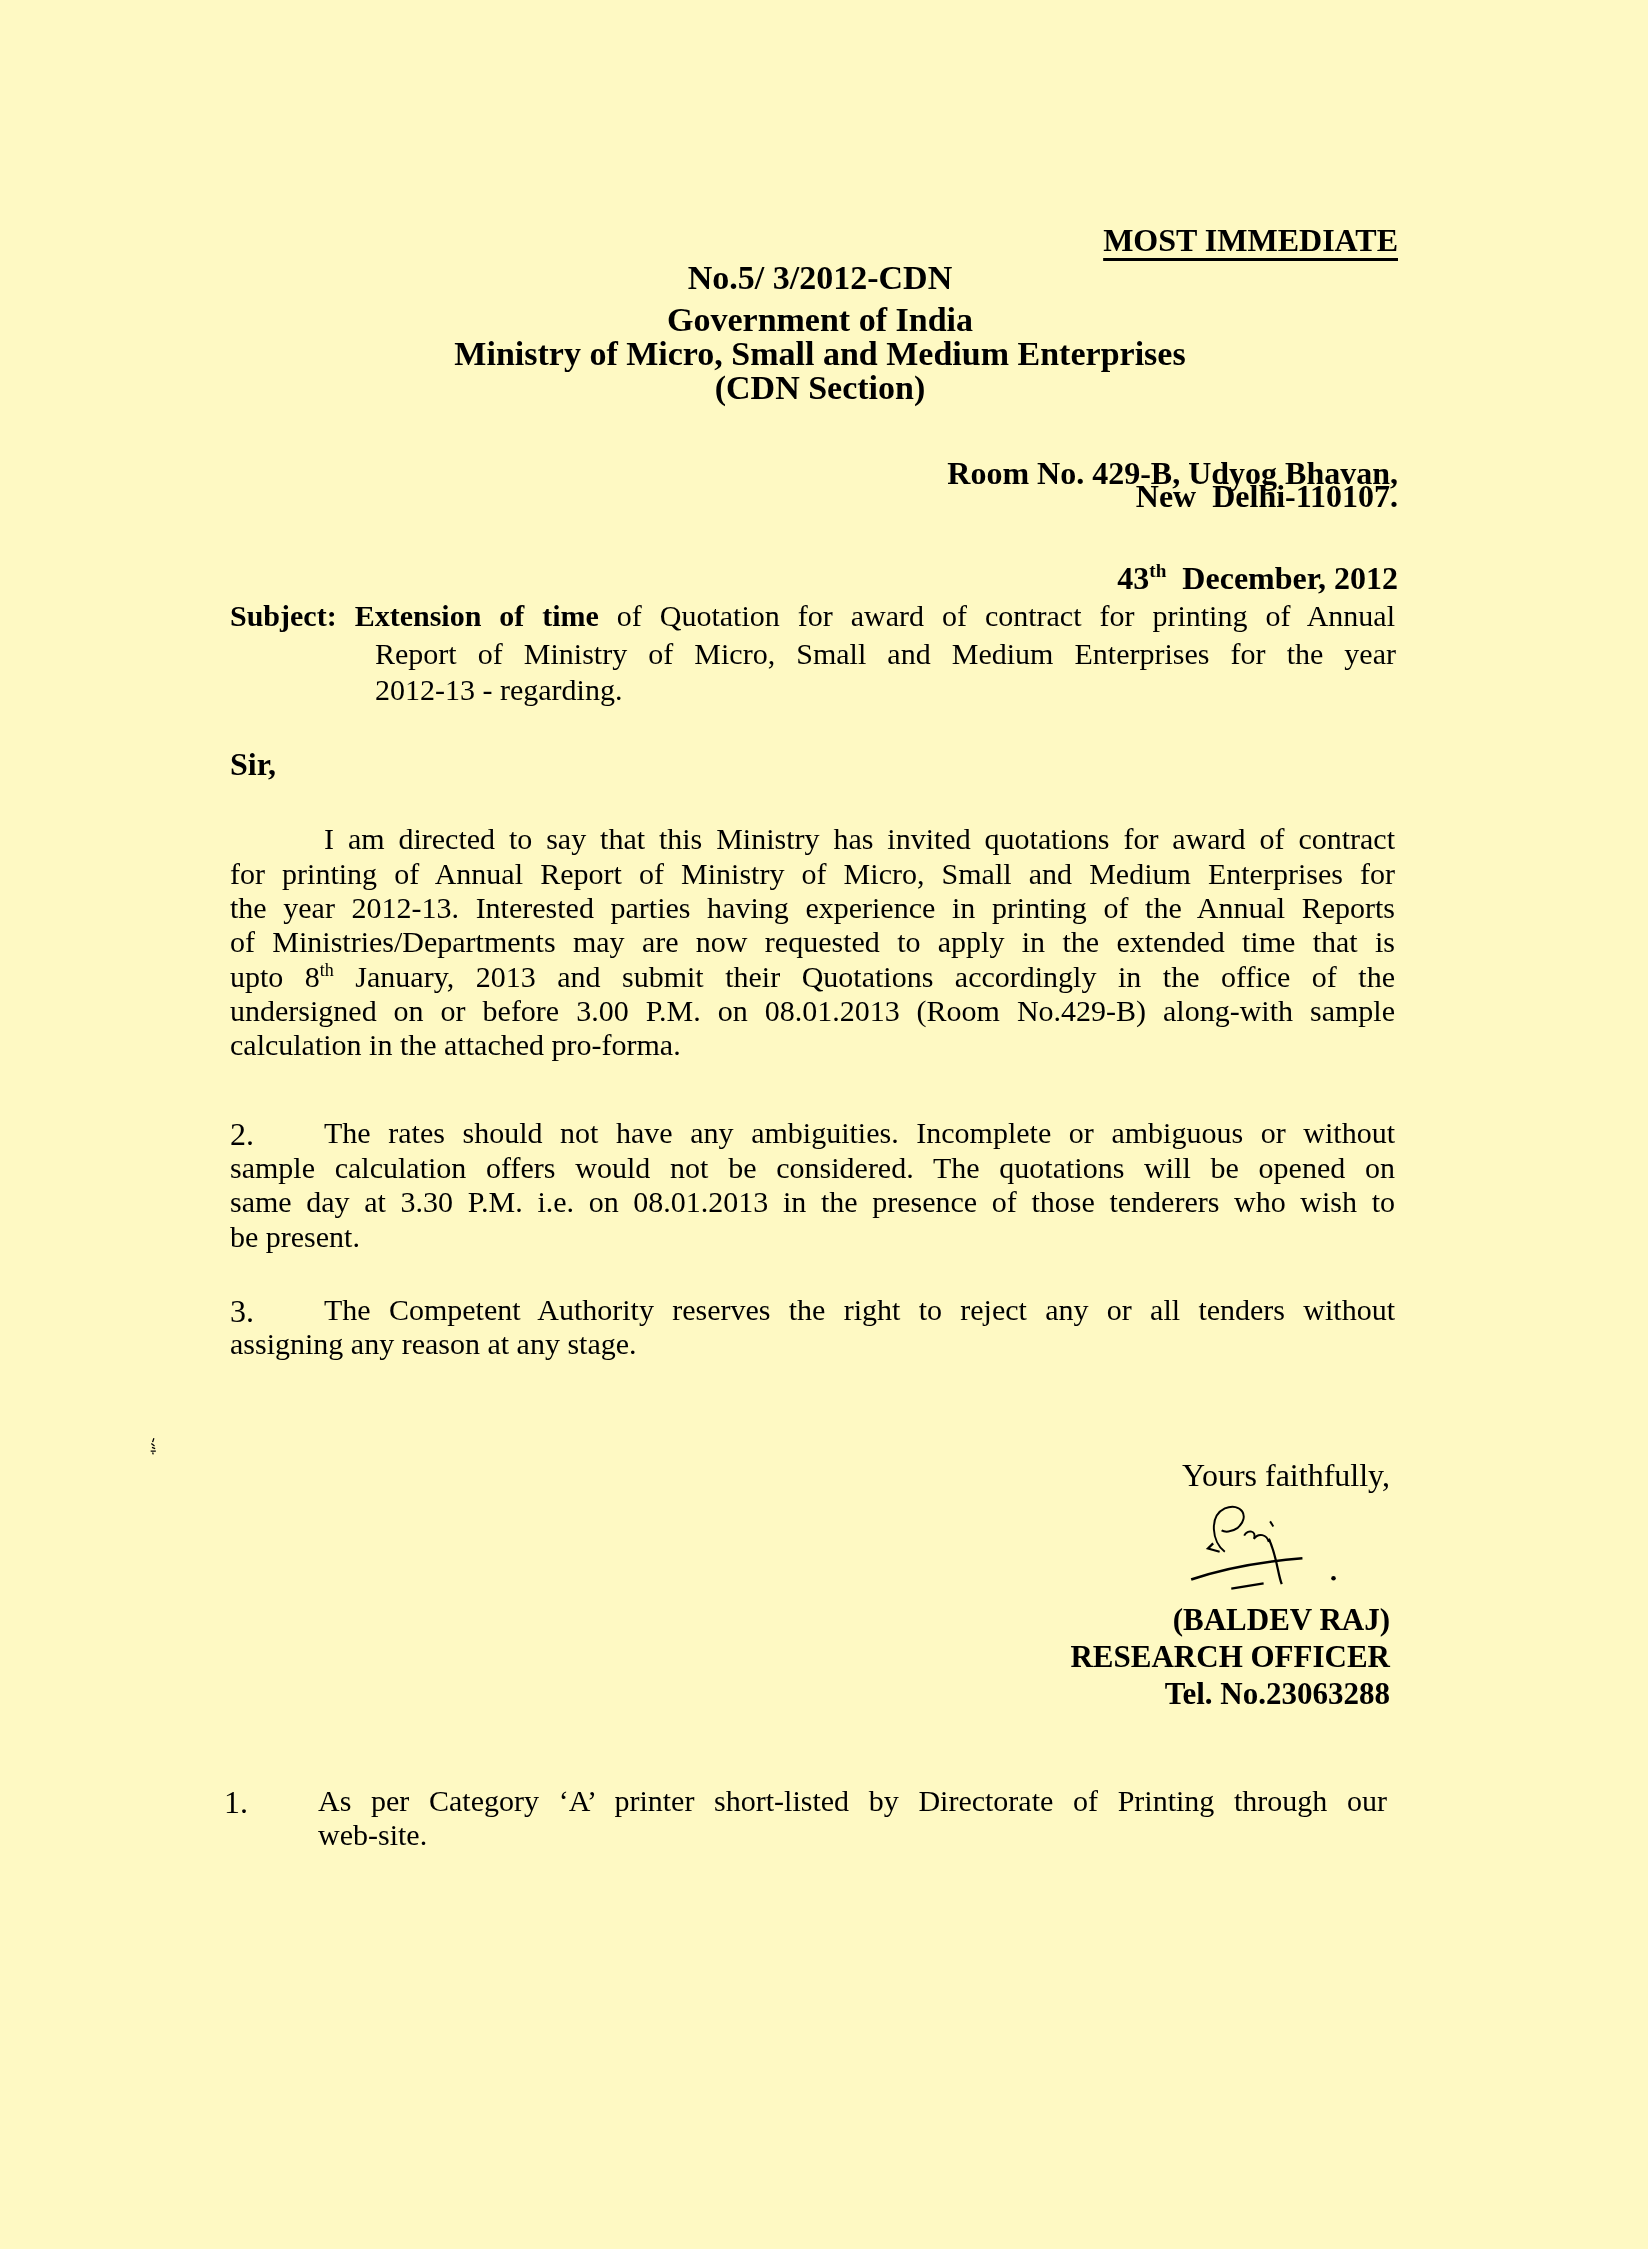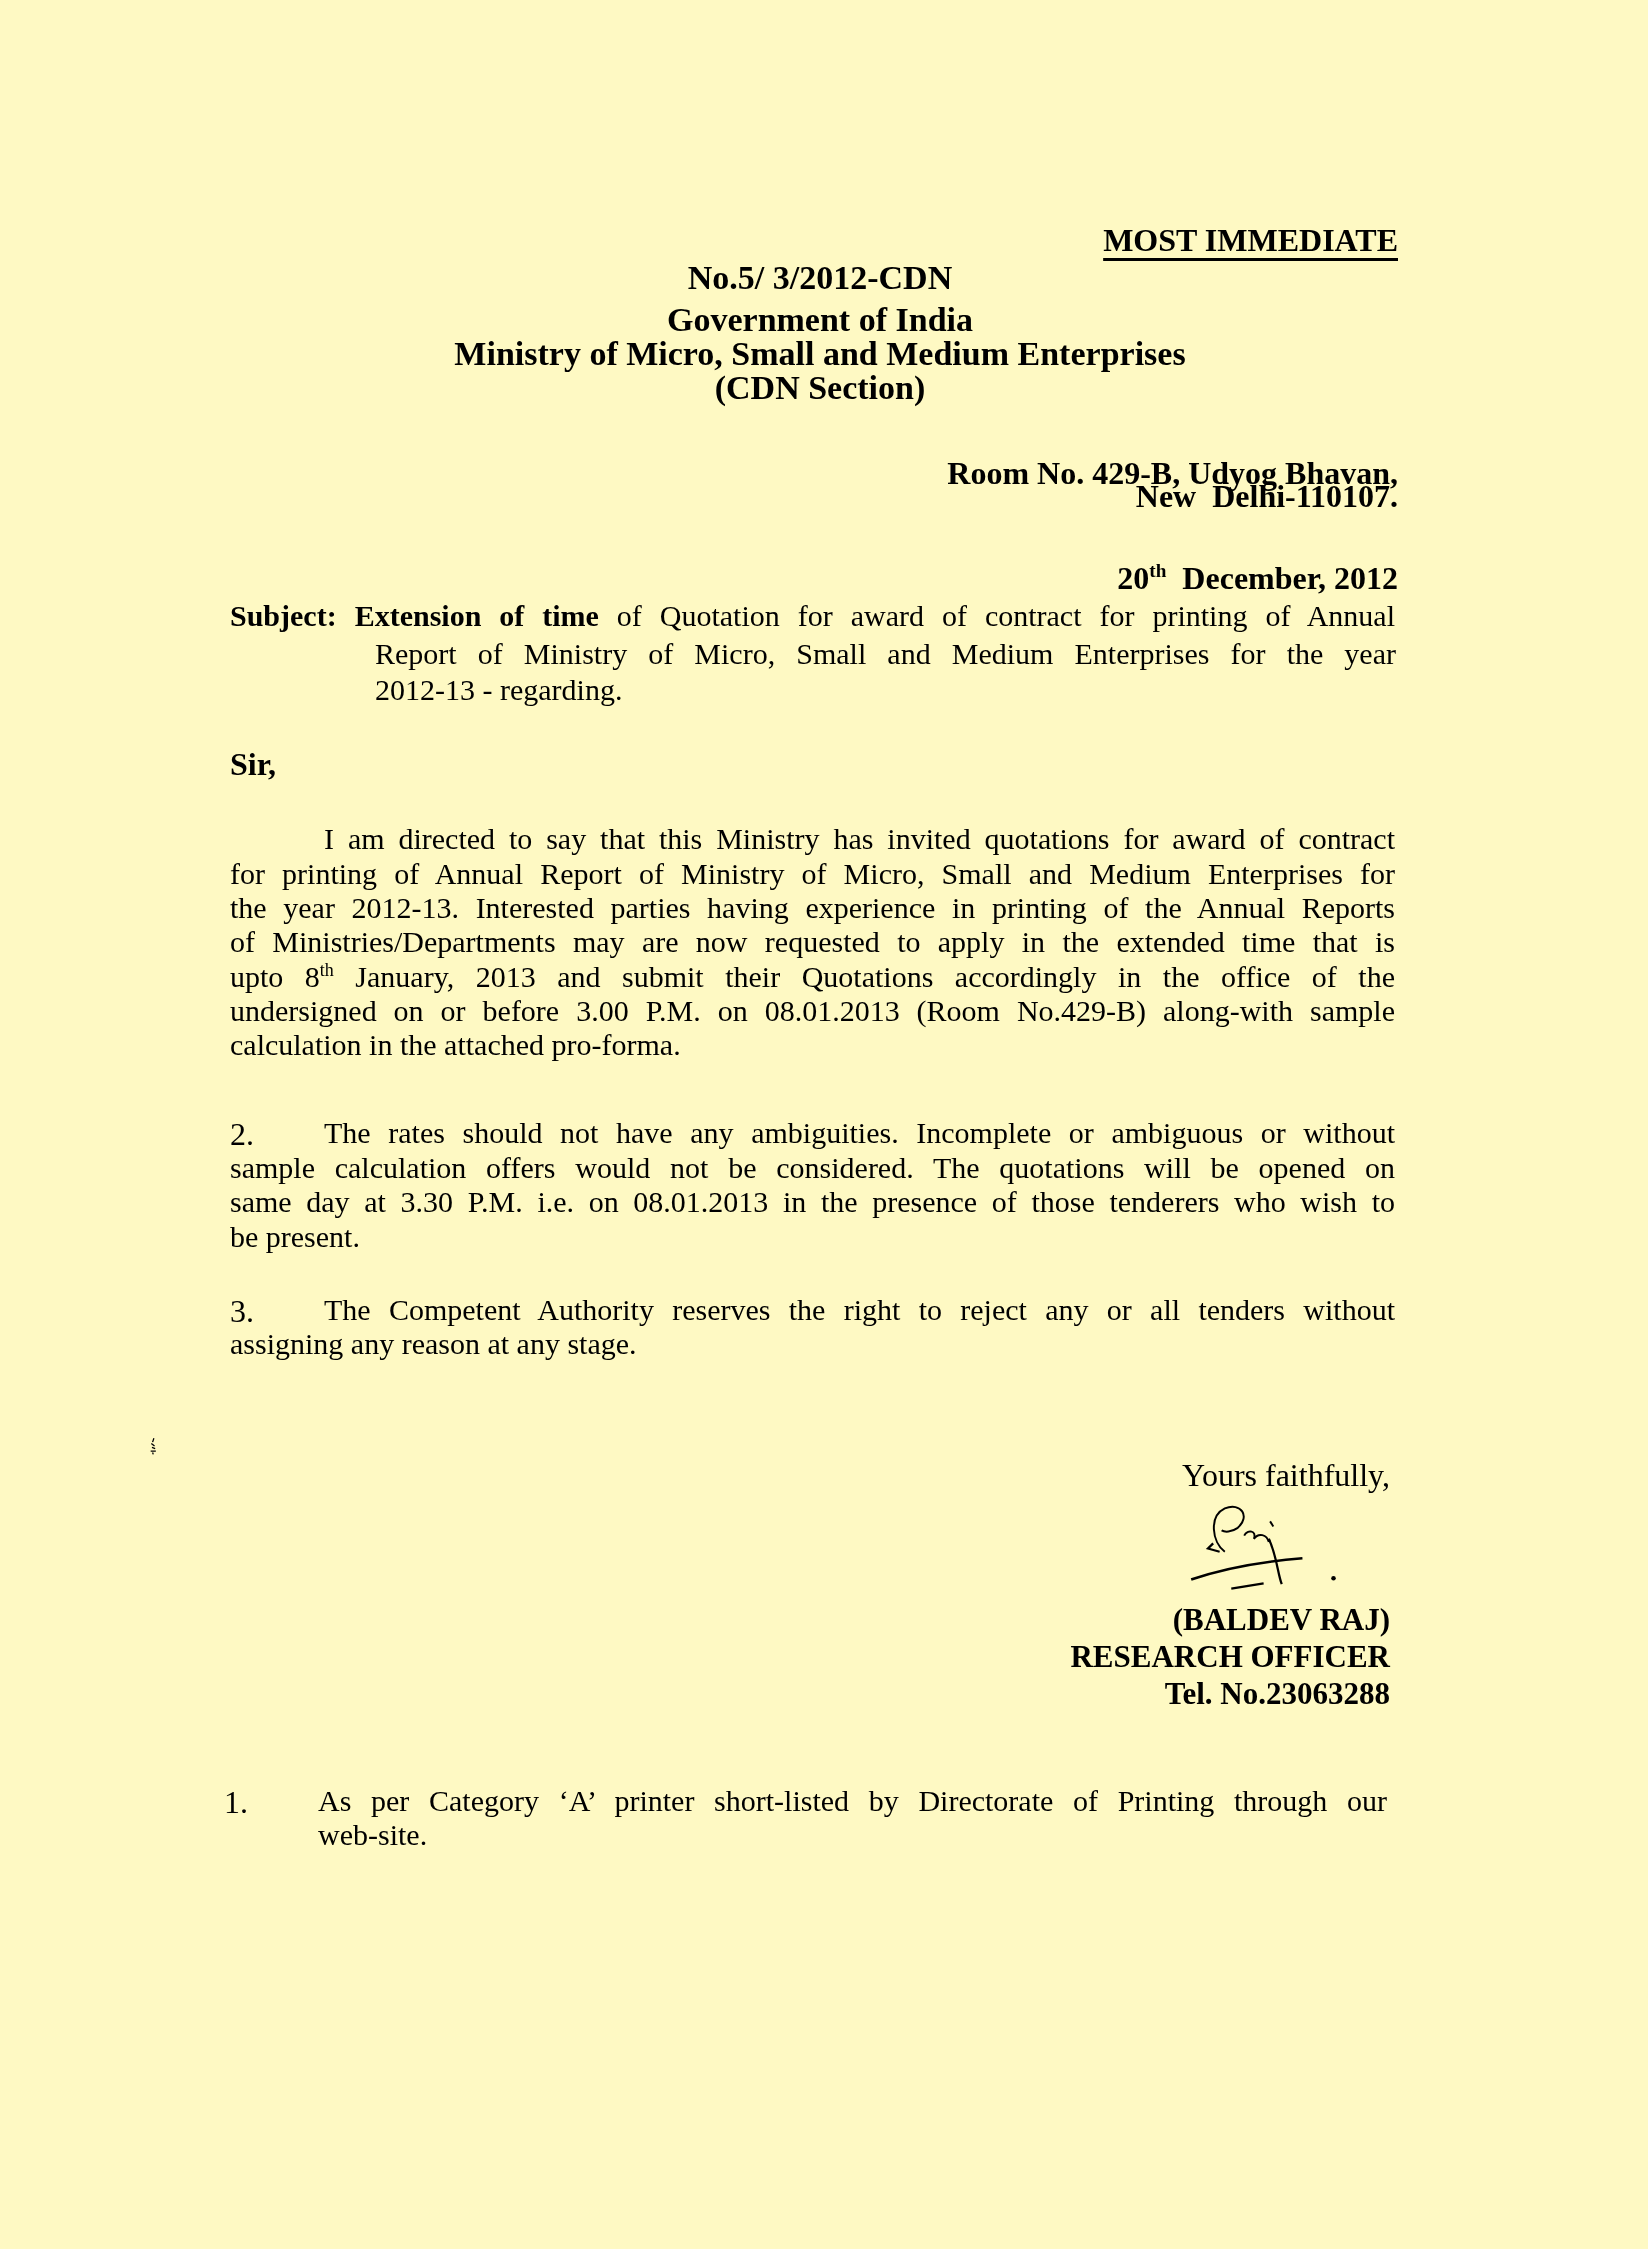--- a/index.html
+++ b/index.html
@@ -34,21 +34,21 @@
   <div id="most-immediate" class="abs">MOST IMMEDIATE</div>
 
   <div class="center-block" style="top:261px;">No.5/ 3/2012-CDN</div>
   <div class="center-block" style="top:303px;">Government of India</div>
   <div class="center-block" style="top:337px;">Ministry of Micro, Small and Medium Enterprises</div>
   <div class="center-block" style="top:371px;">(CDN Section)</div>
 
   <div class="addr" style="top:457px;">Room No. 429-B, Udyog Bhavan,</div>
   <div class="addr" style="top:480px; white-space:pre;">New  Delhi-110107.</div>
   <div class="addr" style="top:530px; white-space:pre;">
-    <span>20</span><sup>th</sup><span>  December, 2012</span>
+    <span>43</span><sup>th</sup><span>  December, 2012</span>
   </div>
 
   <div class="para-line" style="top:601px;">
     <span class="bold">Subject:</span>
     <span class="bold">Extension of time</span><span> of Quotation for award of contract for printing of Annual</span>
   </div>
   <div class="para-line" style="top:639px; left:375px; width:1021px;">Report of Ministry of Micro, Small and Medium Enterprises for the year</div>
   <div class="para-line last" style="top:675px; left:375px; width:1021px;">2012-13 - regarding.</div>
 
   <div class="abs bold body" style="left:230px; top:748px;">Sir,</div>

